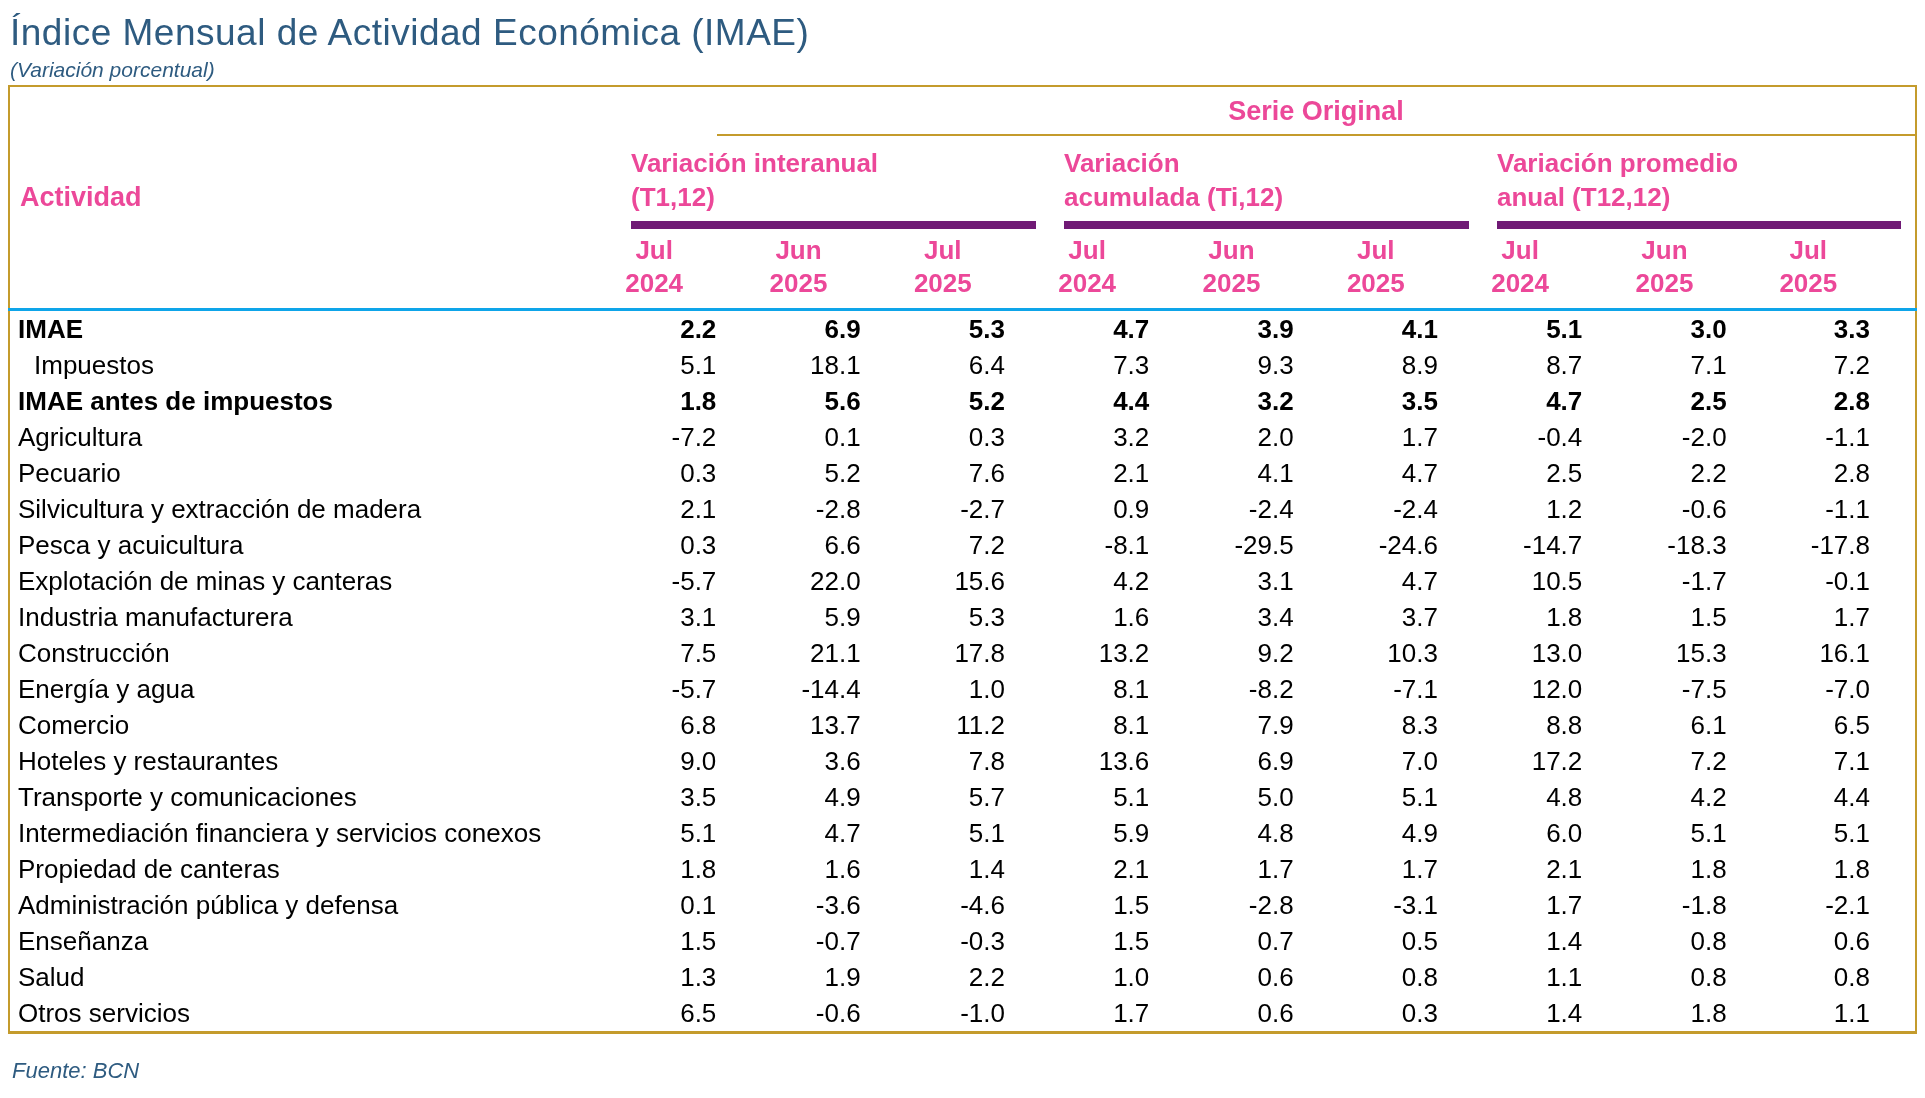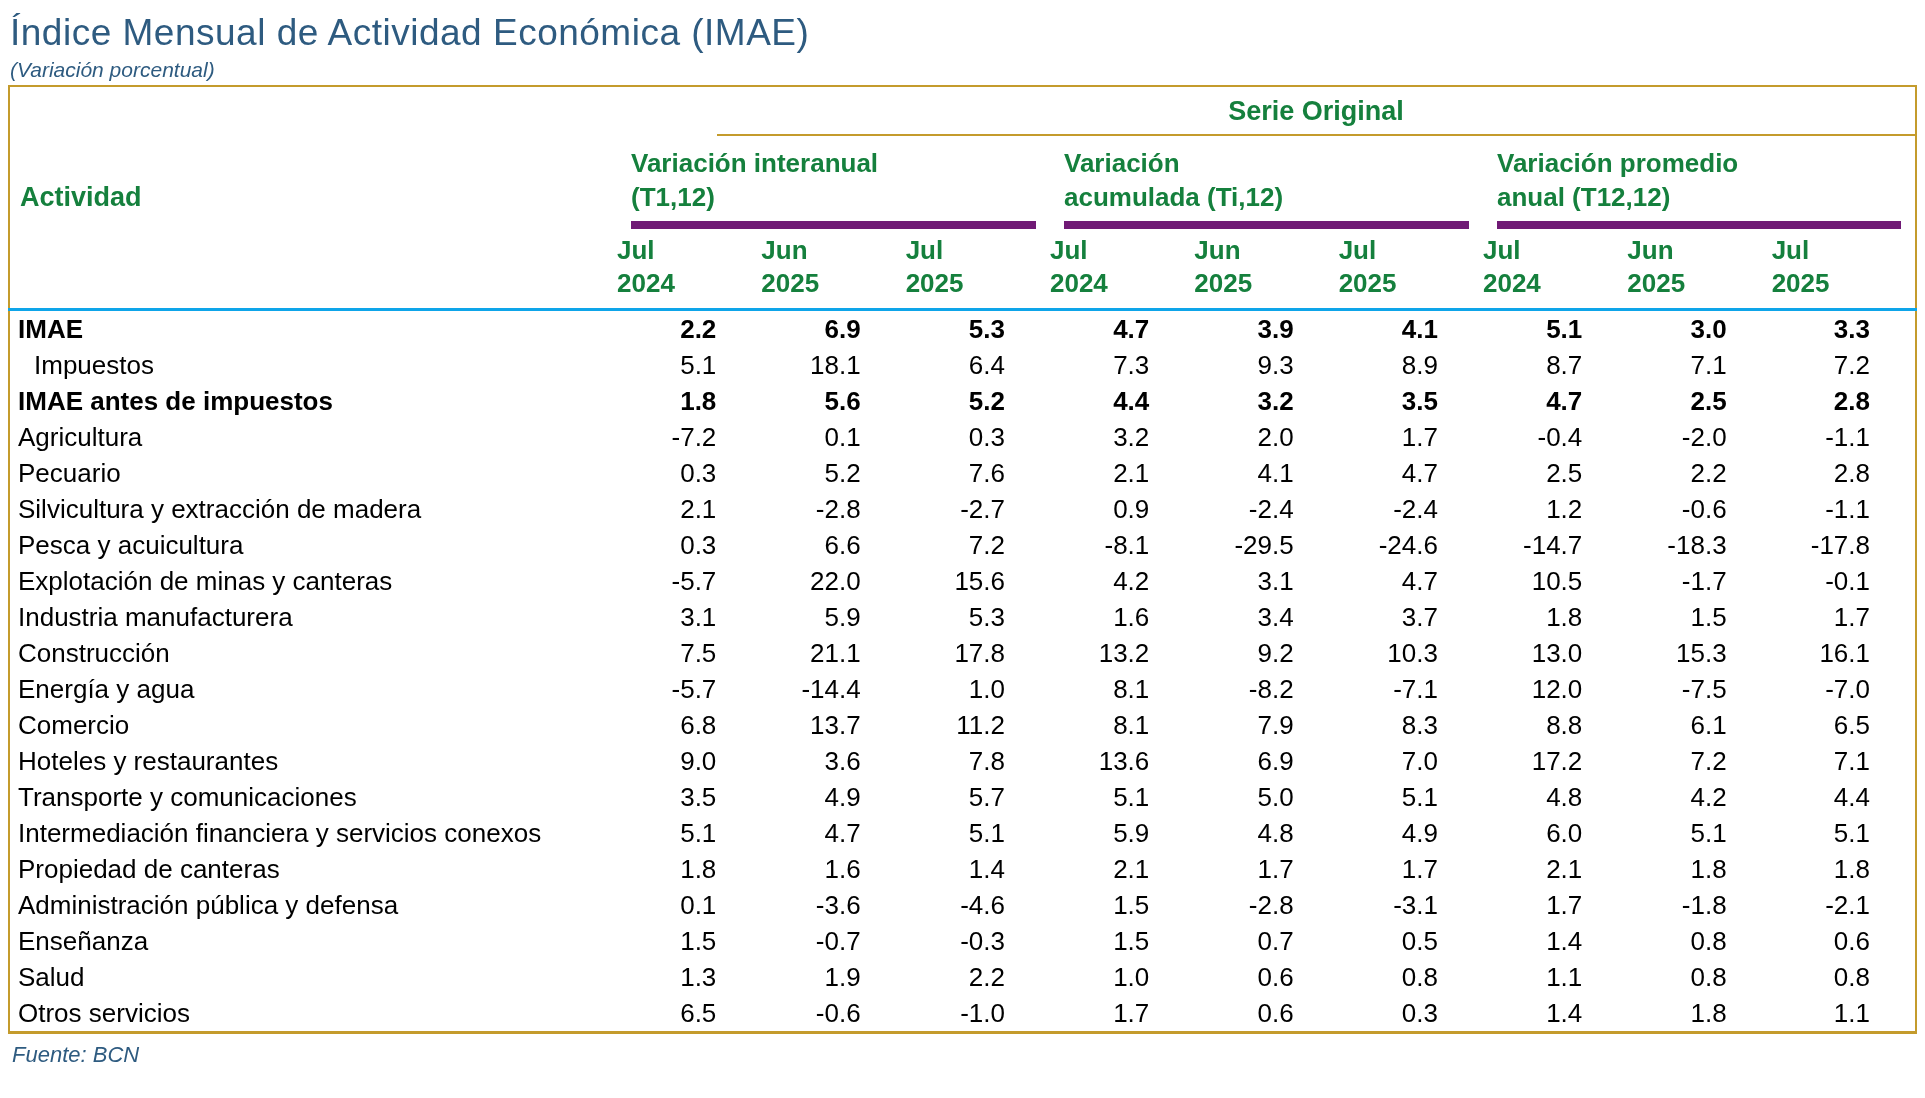--- a/index.html
+++ b/index.html
@@ -21,55 +21,55 @@
   }
 
   table.imae {
     border-collapse:collapse; table-layout:fixed;
     width:1909px;
     border:2px solid #C49B2C;
     border-bottom-width:3px;
   }
   col.labelcol { width:608px; }
 
-  thead th { font-weight:bold; font-size:26px; color:#15803d; }
+  thead th { font-weight:bold; font-size:26px; color:#ec4899; }
   th.actividad {
     text-align:left; vertical-align:middle;
     padding-left:10px; font-size:27px;
   }
   th.serie { padding:6px 0 0 0; vertical-align:top; }
   th.serie .inner {
     display:block; text-align:center;
     font-size:27px; line-height:36px;
     padding-bottom:5px; margin-left:100px;
     border-bottom:2px solid #C49B2C;
   }
   th.group { padding:4px 14px 0 14px; vertical-align:top; }
   th.group .inner {
     border-bottom:8px solid #701a75;
     padding:6px 0 7px 0; text-align:left; line-height:34px;
   }
   tr.months th {
-    text-align:left; padding:5px 70px 8px 0;
+    text-align:center; padding:5px 70px 8px 0;
     line-height:33px; font-weight:bold;
   }
 
   tbody { border-top:3px solid #0ea5e9; }
   tbody td {
     font-size:26px; line-height:36px; height:36px;
     padding:0; white-space:nowrap; overflow:hidden;
   }
   td.label { text-align:left; padding-left:8px; }
   td.label.indent { padding-left:24px; }
   td.num { text-align:right; padding-right:45px; }
   .bold { font-weight:bold; }
 
   .source {
     font-style:italic; color:#2E5B80; font-size:22px;
-    margin:8px 0 0 4px;
+    margin:24px 0 0 4px;
   }
 </style>
 </head>
 <body>
 
 <div class="wrap">
 
   <div class="title">Índice Mensual de Actividad Económica (IMAE)</div>
   <div class="subtitle">(Variación porcentual)</div>
 

